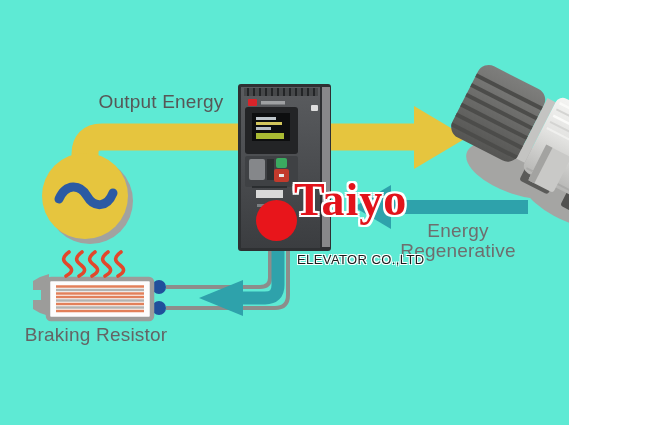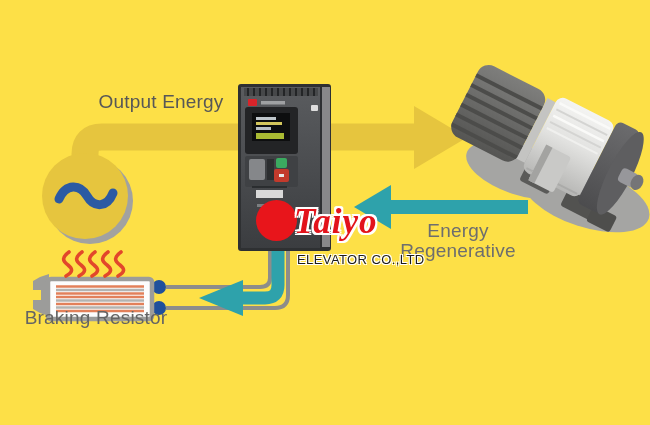--- a/index.html
+++ b/index.html
@@ -1,36 +1,36 @@
 <!DOCTYPE html>
 <html><head>
 <meta charset="utf-8">
 <style>
   html,body{margin:0;padding:0;background:#ffffff;}
   .canvas{
-    position:relative;width:650px;height:425px;background:#fde047;
+    position:relative;width:569px;height:425px;background:#5eead4;
     overflow:hidden;font-family:"Liberation Sans", sans-serif;
   }
   .canvas svg{position:absolute;left:0;top:0;}
   .label{
     position:absolute;color:#5c5c5c;font-size:19px;line-height:20px;
     text-align:center;letter-spacing:.2px;user-select:none;
   }
   .label-output{left:96px;top:92px;width:130px;color:#575757;}
   .label-regen{left:390px;top:221px;width:136px;color:#6e6e6e;}
-  .label-brake{left:22px;top:308px;width:148px;color:#646464;}
+  .label-brake{left:22px;top:325px;width:148px;color:#646464;}
   .logo{position:absolute;left:0;top:0;width:650px;height:425px;pointer-events:none;}
   .logo-circle{
     position:absolute;left:256px;top:200px;width:41px;height:41px;
     border-radius:50%;background:#e8151b;
   }
   .logo-brand{
-    position:absolute;left:294px;top:204px;
-    font-family:"Liberation Serif", serif;font-style:italic;font-weight:bold;
-    font-size:35px;line-height:36px;color:#e2131b;letter-spacing:1px;
+    position:absolute;left:294px;top:182px;
+    font-family:"Liberation Serif", serif;font-weight:bold;
+    font-size:46px;line-height:36px;color:#e2131b;letter-spacing:1px;
     text-shadow:
       -2px -2px 0 #fff, 2px -2px 0 #fff, -2px 2px 0 #fff, 2px 2px 0 #fff,
       -2px 0 0 #fff, 2px 0 0 #fff, 0 -2px 0 #fff, 0 2px 0 #fff;
   }
   .logo-subtitle{
     position:absolute;left:297px;top:228px;
     font-size:13px;font-weight:normal;color:#1c1c1c;letter-spacing:.4px;
     text-shadow:-1px -1px 0 #fff,1px -1px 0 #fff,-1px 1px 0 #fff,1px 1px 0 #fff;
     margin-top:24px;
   }

